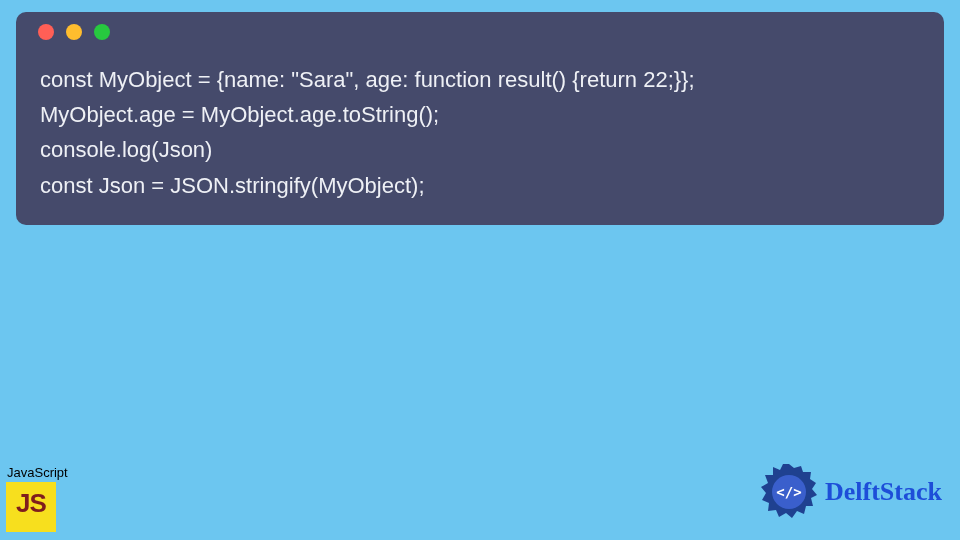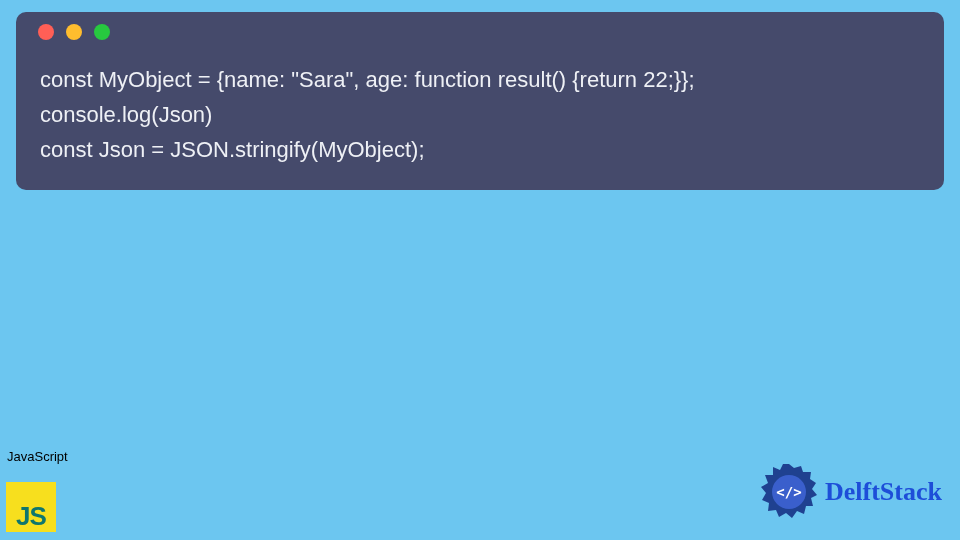--- a/index.html
+++ b/index.html
@@ -45,43 +45,43 @@
       white-space: nowrap;
       font-family: Arial, Helvetica, sans-serif;
     }
     .js-badge {
       position: absolute;
       left: 6px;
       bottom: 8px;
       display: flex;
       flex-direction: column;
       align-items: flex-start;
-      gap: 18px;
+      gap: 2px;
     }
     .js-label {
       font-size: 13px;
       color: #000;
       font-weight: 500;
       margin-left: 1px;
     }
     .js-icon {
       width: 50px;
       height: 50px;
       background: #f7df1e;
       position: relative;
       display: flex;
       align-items: flex-end;
       justify-content: center;
     }
     .js-icon-text {
-      color: #0f766e;
+      color: #7f1d1d;
       font-weight: 900;
       font-size: 26px;
       letter-spacing: -1px;
-      padding-bottom: 0;
+      padding-bottom: 13px;
     }
     .delft-logo {
       position: absolute;
       right: 18px;
       bottom: 18px;
       display: flex;
       align-items: center;
       gap: 6px;
     }
     .delft-text {
@@ -100,20 +100,21 @@
 <body>
 
 <div class="code-block">
   <div class="titlebar">
     <div class="dot dot-red"></div>
     <div class="dot dot-yellow"></div>
     <div class="dot dot-green"></div>
   </div>
   <div class="code-content">
     <div class="code-line">const MyObject = {name: "Sara", age: function result() {return 22;}};</div>
+    <div class="code-line">MyObject.age = MyObject.age.toString();</div>
     <div class="code-line">console.log(Json)</div>
     <div class="code-line">const Json = JSON.stringify(MyObject);</div>
   </div>
 </div>
 
 <div class="js-badge">
   <div class="js-label">JavaScript</div>
   <div class="js-icon">
     <span class="js-icon-text">JS</span>
   </div>

